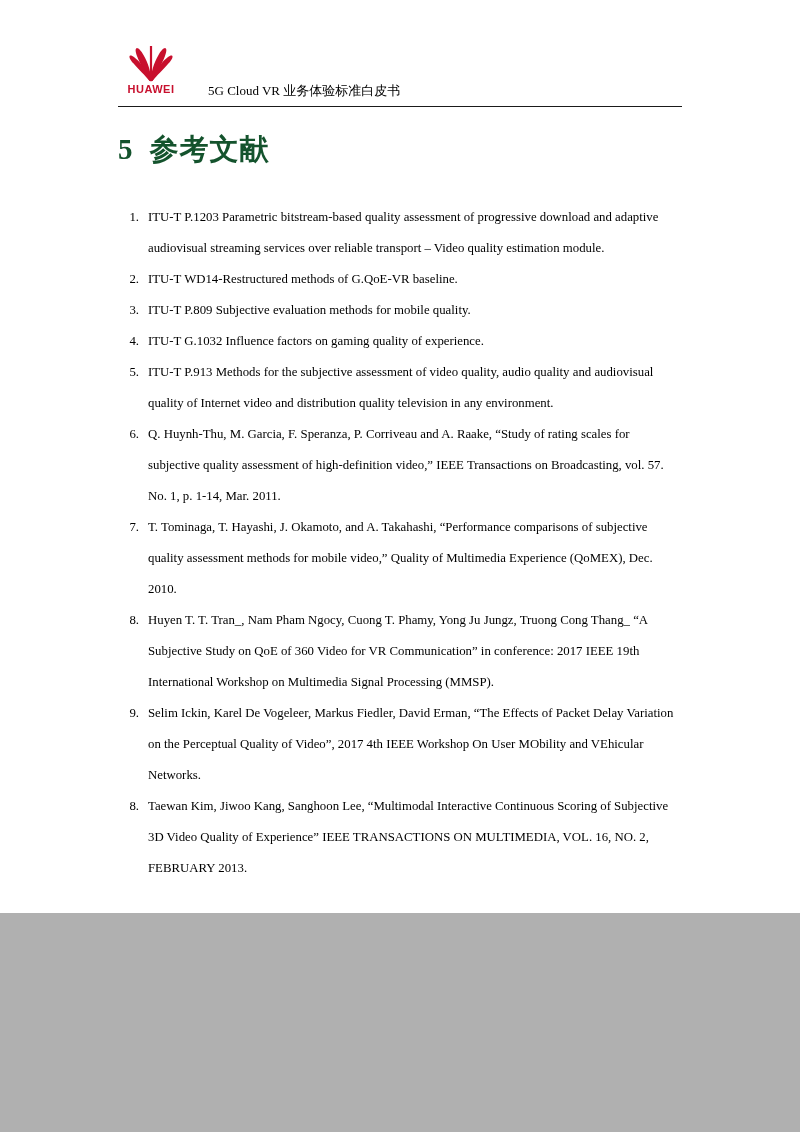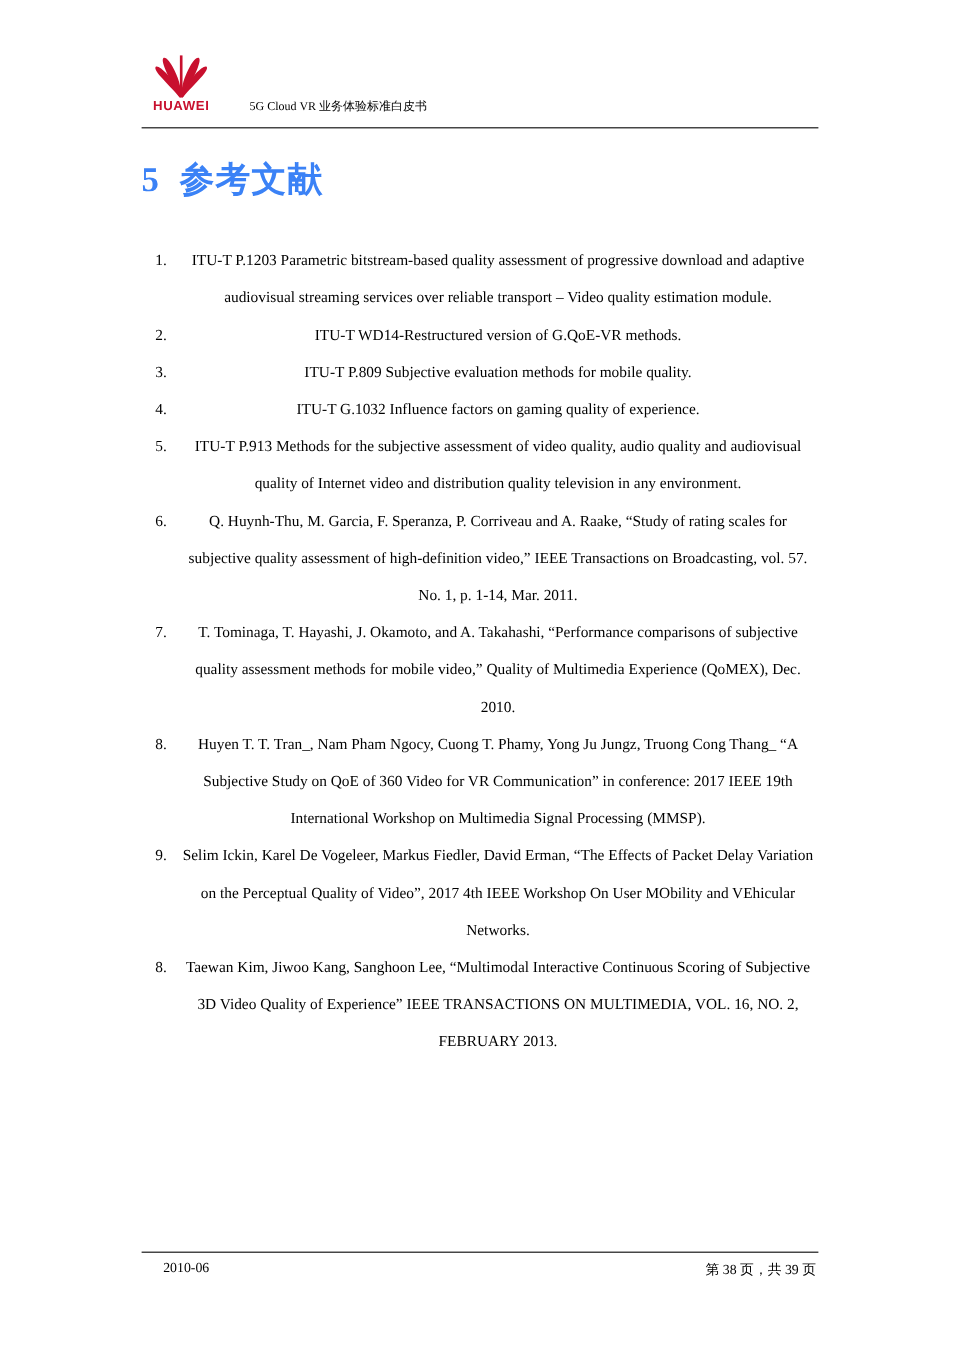--- a/index.html
+++ b/index.html
@@ -2,21 +2,21 @@
 <html><head>
 <meta charset="utf-8">
 <style>
   html, body {
     margin: 0;
     padding: 0;
     background: #b0b0b0;
   }
   .page {
     width: 800px;
-    height: 1132px;
+    height: 913px;
     background: #ffffff;
     position: relative;
     box-sizing: border-box;
     font-family: "Liberation Serif", serif;
     color: #000000;
     overflow: hidden;
   }
   .content {
     position: absolute;
     left: 118px;
@@ -52,21 +52,21 @@
     font-size: 11px;
     letter-spacing: 0.5px;
     color: #c8102e;
     text-align: center;
     margin-top: 1px;
   }
   .header-title {
     position: absolute;
     left: 90px;
     top: 36px;
-    font-size: 10px;
+    font-size: 13px;
     font-family: "Liberation Serif", serif;
     color: #000;
     white-space: nowrap;
   }
   .header-rule {
     position: absolute;
     left: 0;
     top: 60px;
     width: 564px;
     border-top: 1.2px solid #1a1a1a;
@@ -75,21 +75,21 @@
   
   .chapter {
     position: absolute;
     left: 0;
     top: 130px;
     width: 564px;
     font-family: "Liberation Serif", serif;
     font-weight: bold;
     font-size: 29px;
     letter-spacing: 1px;
-    color: #3b82f6;
+    color: #14532d;
   }
   .chapter .num { margin-right: 16px; }
 
   
   .reflist {
     position: absolute;
     left: 0;
     top: 202px;
     width: 564px;
   }
@@ -103,21 +103,21 @@
   .refnum {
     width: 30px;
     flex: 0 0 30px;
     text-align: right;
     padding-right: 9px;
     box-sizing: border-box;
     white-space: nowrap;
   }
   .reftext {
     flex: 1 1 auto;
-    text-align: center;
+    text-align: left;
   }
 
   
   .footer-rule {
     position: absolute;
     left: 0;
     bottom: 88px;
     width: 564px;
     border-top: 1.2px solid #1a1a1a;
   }
@@ -163,21 +163,21 @@
       <span class="num">5</span><span>参考文献</span>
     </div>
 
     <div class="reflist">
       <div class="refitem">
         <div class="refnum">1.</div>
         <div class="reftext">ITU-T P.1203 Parametric bitstream-based quality assessment of progressive download and adaptive audiovisual streaming services over reliable transport – Video quality estimation module.</div>
       </div>
       <div class="refitem">
         <div class="refnum">2.</div>
-        <div class="reftext">ITU-T WD14-Restructured version of G.QoE-VR methods.</div>
+        <div class="reftext">ITU-T WD14-Restructured methods of G.QoE-VR baseline.</div>
       </div>
       <div class="refitem">
         <div class="refnum">3.</div>
         <div class="reftext">ITU-T P.809 Subjective evaluation methods for mobile quality.</div>
       </div>
       <div class="refitem">
         <div class="refnum">4.</div>
         <div class="reftext">ITU-T G.1032 Influence factors on gaming quality of experience.</div>
       </div>
       <div class="refitem">

